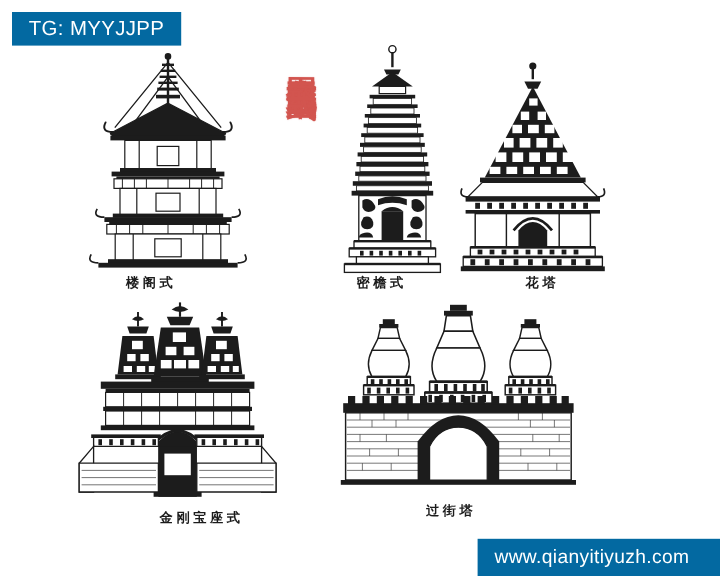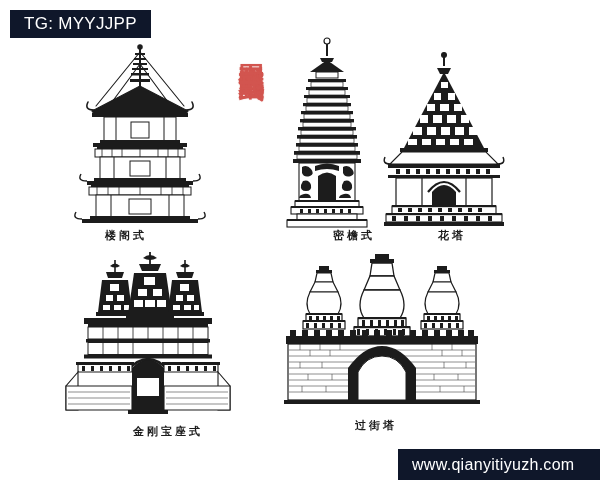--- a/index.html
+++ b/index.html
@@ -8,21 +8,21 @@
     background:#ffffff;
     font-family:"Liberation Sans","DejaVu Sans",sans-serif;
     overflow:hidden;position:relative;
   }
   #canvas{position:absolute;inset:0;width:600px;height:480px;}
 
   
   .wm{
     position:absolute;
     color:#ffffff;
-    background:#0f172a;
+    background:#0369a1;
     font-family:"Liberation Sans","DejaVu Sans",sans-serif;
     display:flex;align-items:center;
     letter-spacing:.3px;
     white-space:nowrap;
   }
   #wm-top{left:10px;top:10px;height:28px;padding:0 14px;font-size:17px;}
   #wm-bottom{left:398px;top:449px;width:202px;height:31px;padding-left:14px;font-size:16px;}
 
   
   #title{
@@ -216,21 +216,21 @@
             <rect x="26" y="173" width="3" height="4"></rect>
           <rect x="34" y="173" width="3" height="4"></rect>
             <rect x="42" y="173" width="3" height="4"></rect>
           <rect x="50" y="173" width="3" height="4"></rect>
             <rect x="58" y="173" width="3" height="4"></rect>
           <rect x="66" y="173" width="3" height="4"></rect>
         </g>
       </g>
     </svg>
   </div>
-  <div class="cap" style="left:318px;top:228px;margin-left:36px;">密檐式</div>
+  <div class="cap" style="left:318px;top:228px;">密檐式</div>
 
   <div class="figure" style="left:382px;top:52px;">
     <svg width="124" height="176" viewBox="0 0 124 176" fill="none" stroke="#1c1c1c">
 
       <g stroke-width="1.2">
         <line x1="62" y1="2" x2="62" y2="14" stroke-width="2"></line>
         <circle cx="62" cy="3" r="2.4" fill="#1c1c1c"></circle>
         <path d="M55 16 L69 16 L66 22 L58 22 Z" fill="#1c1c1c" stroke="none"></path>
       </g>
 

